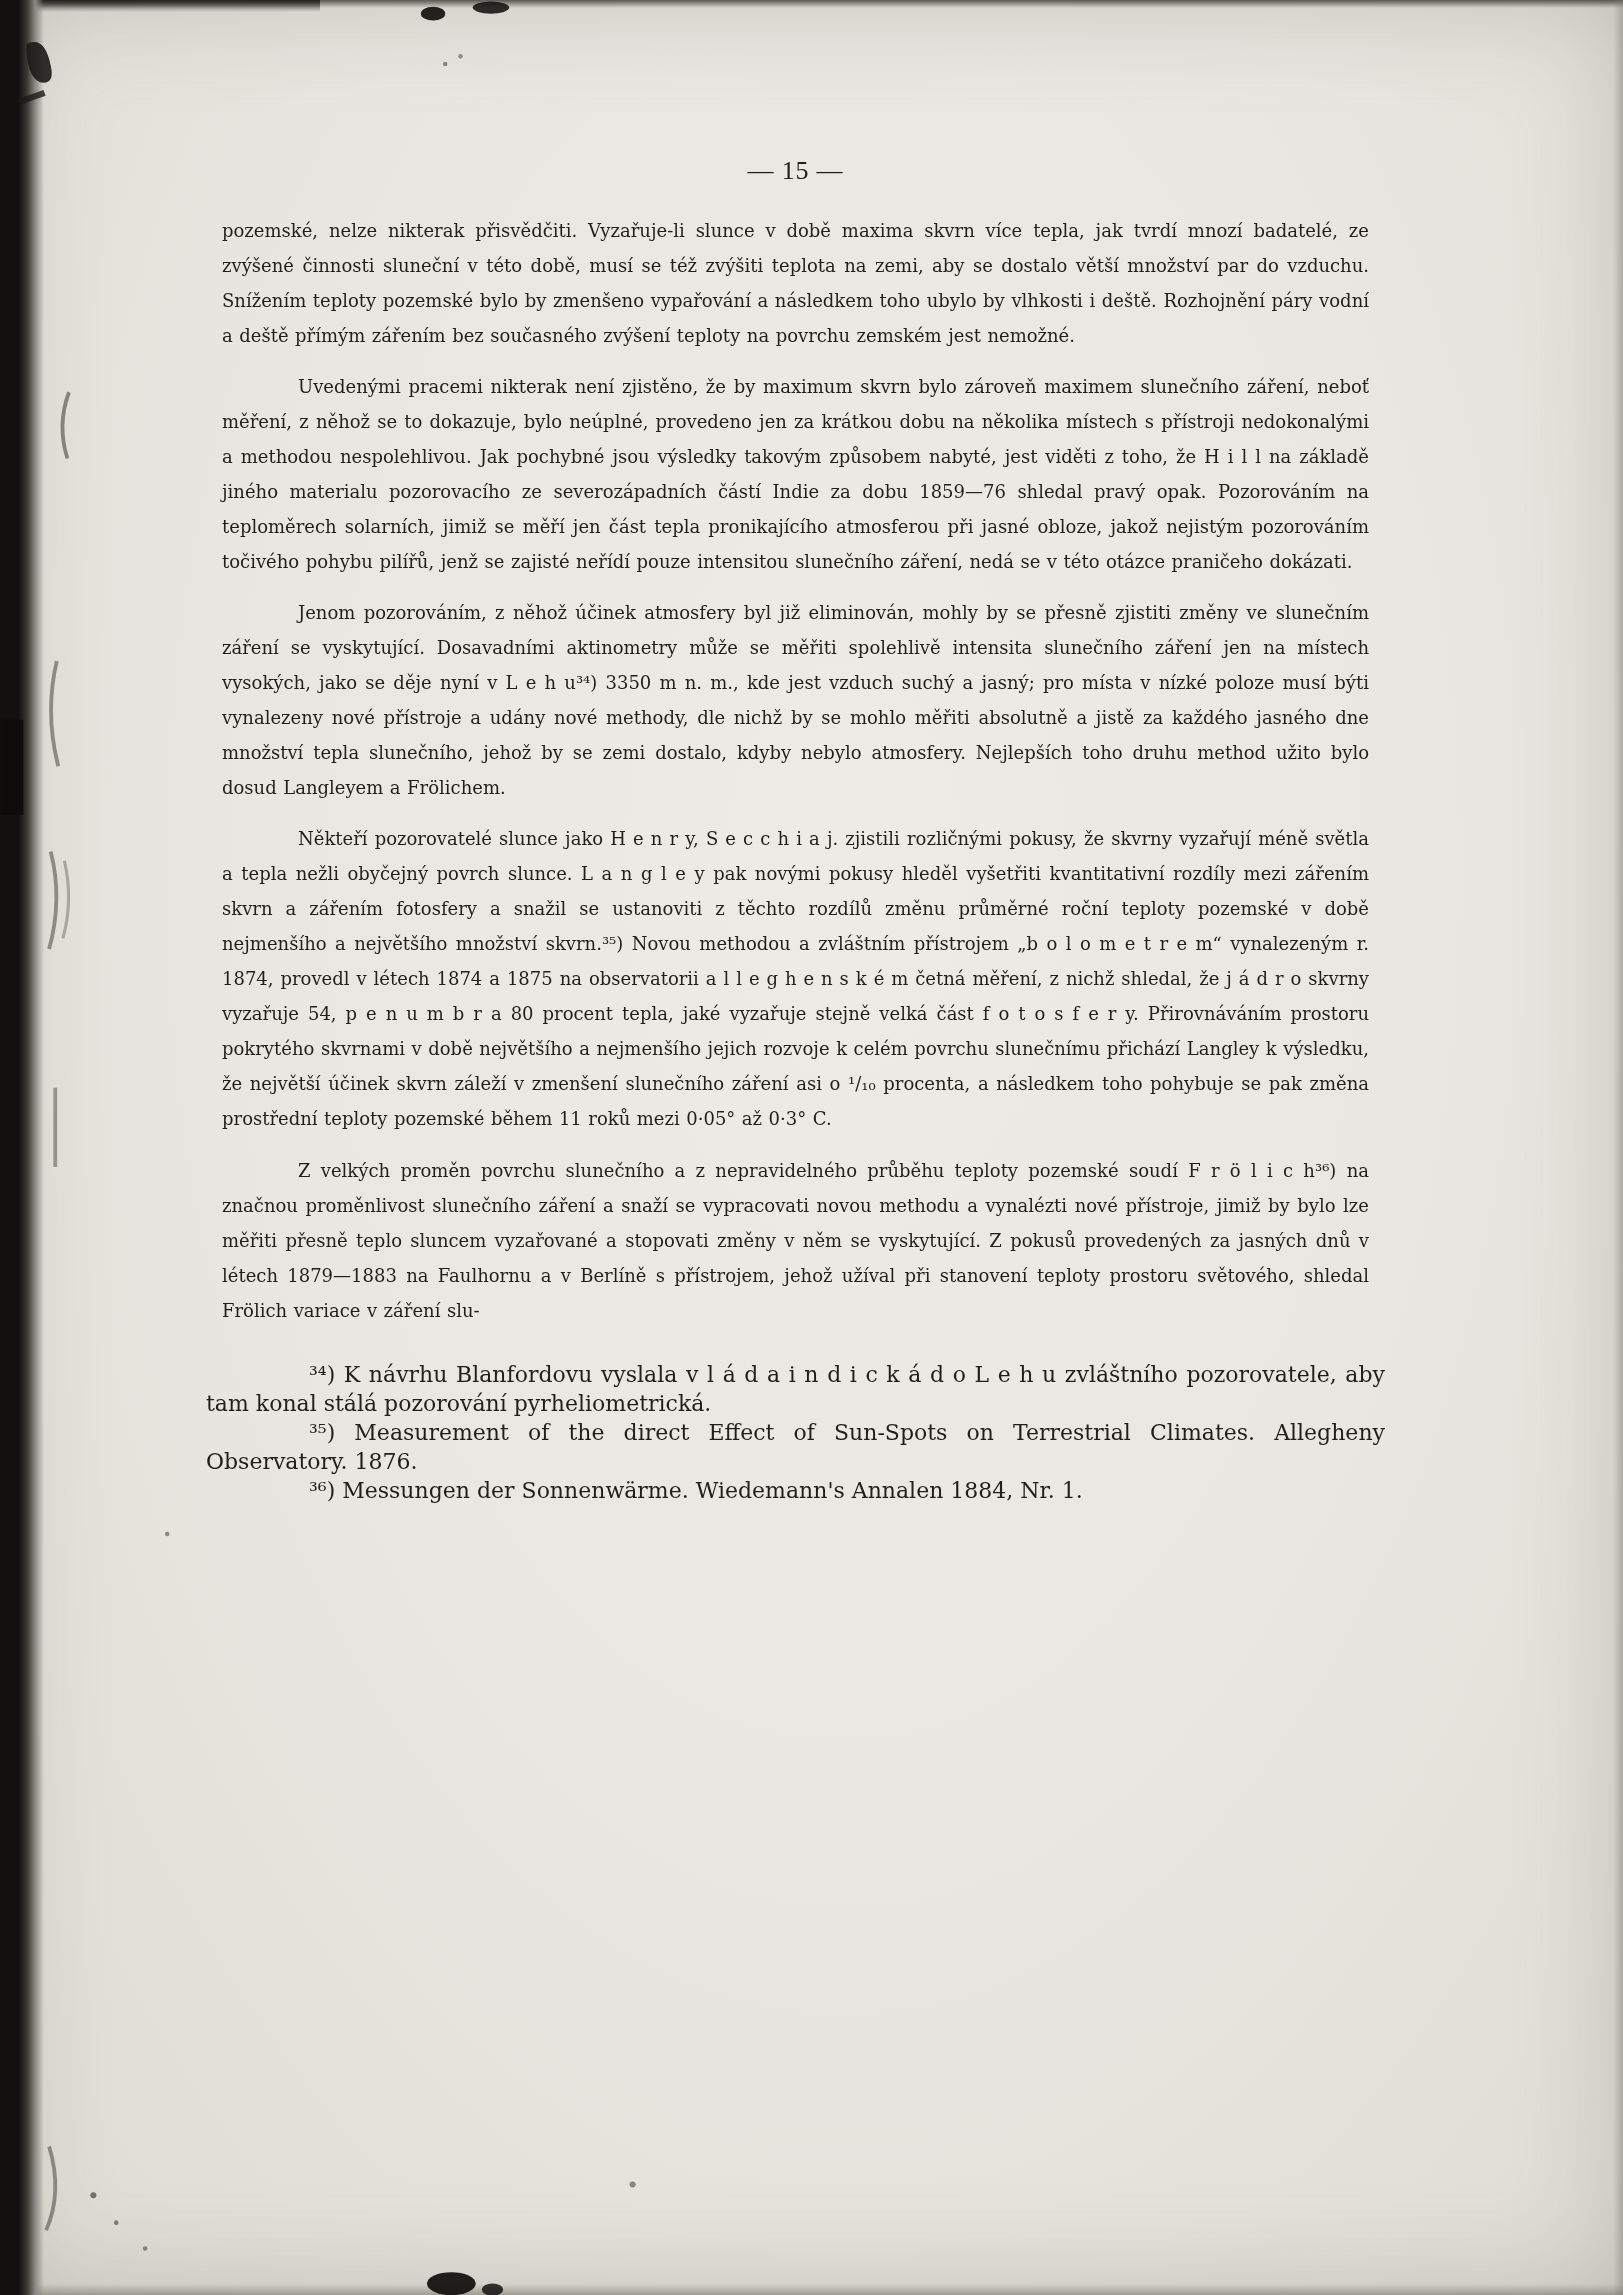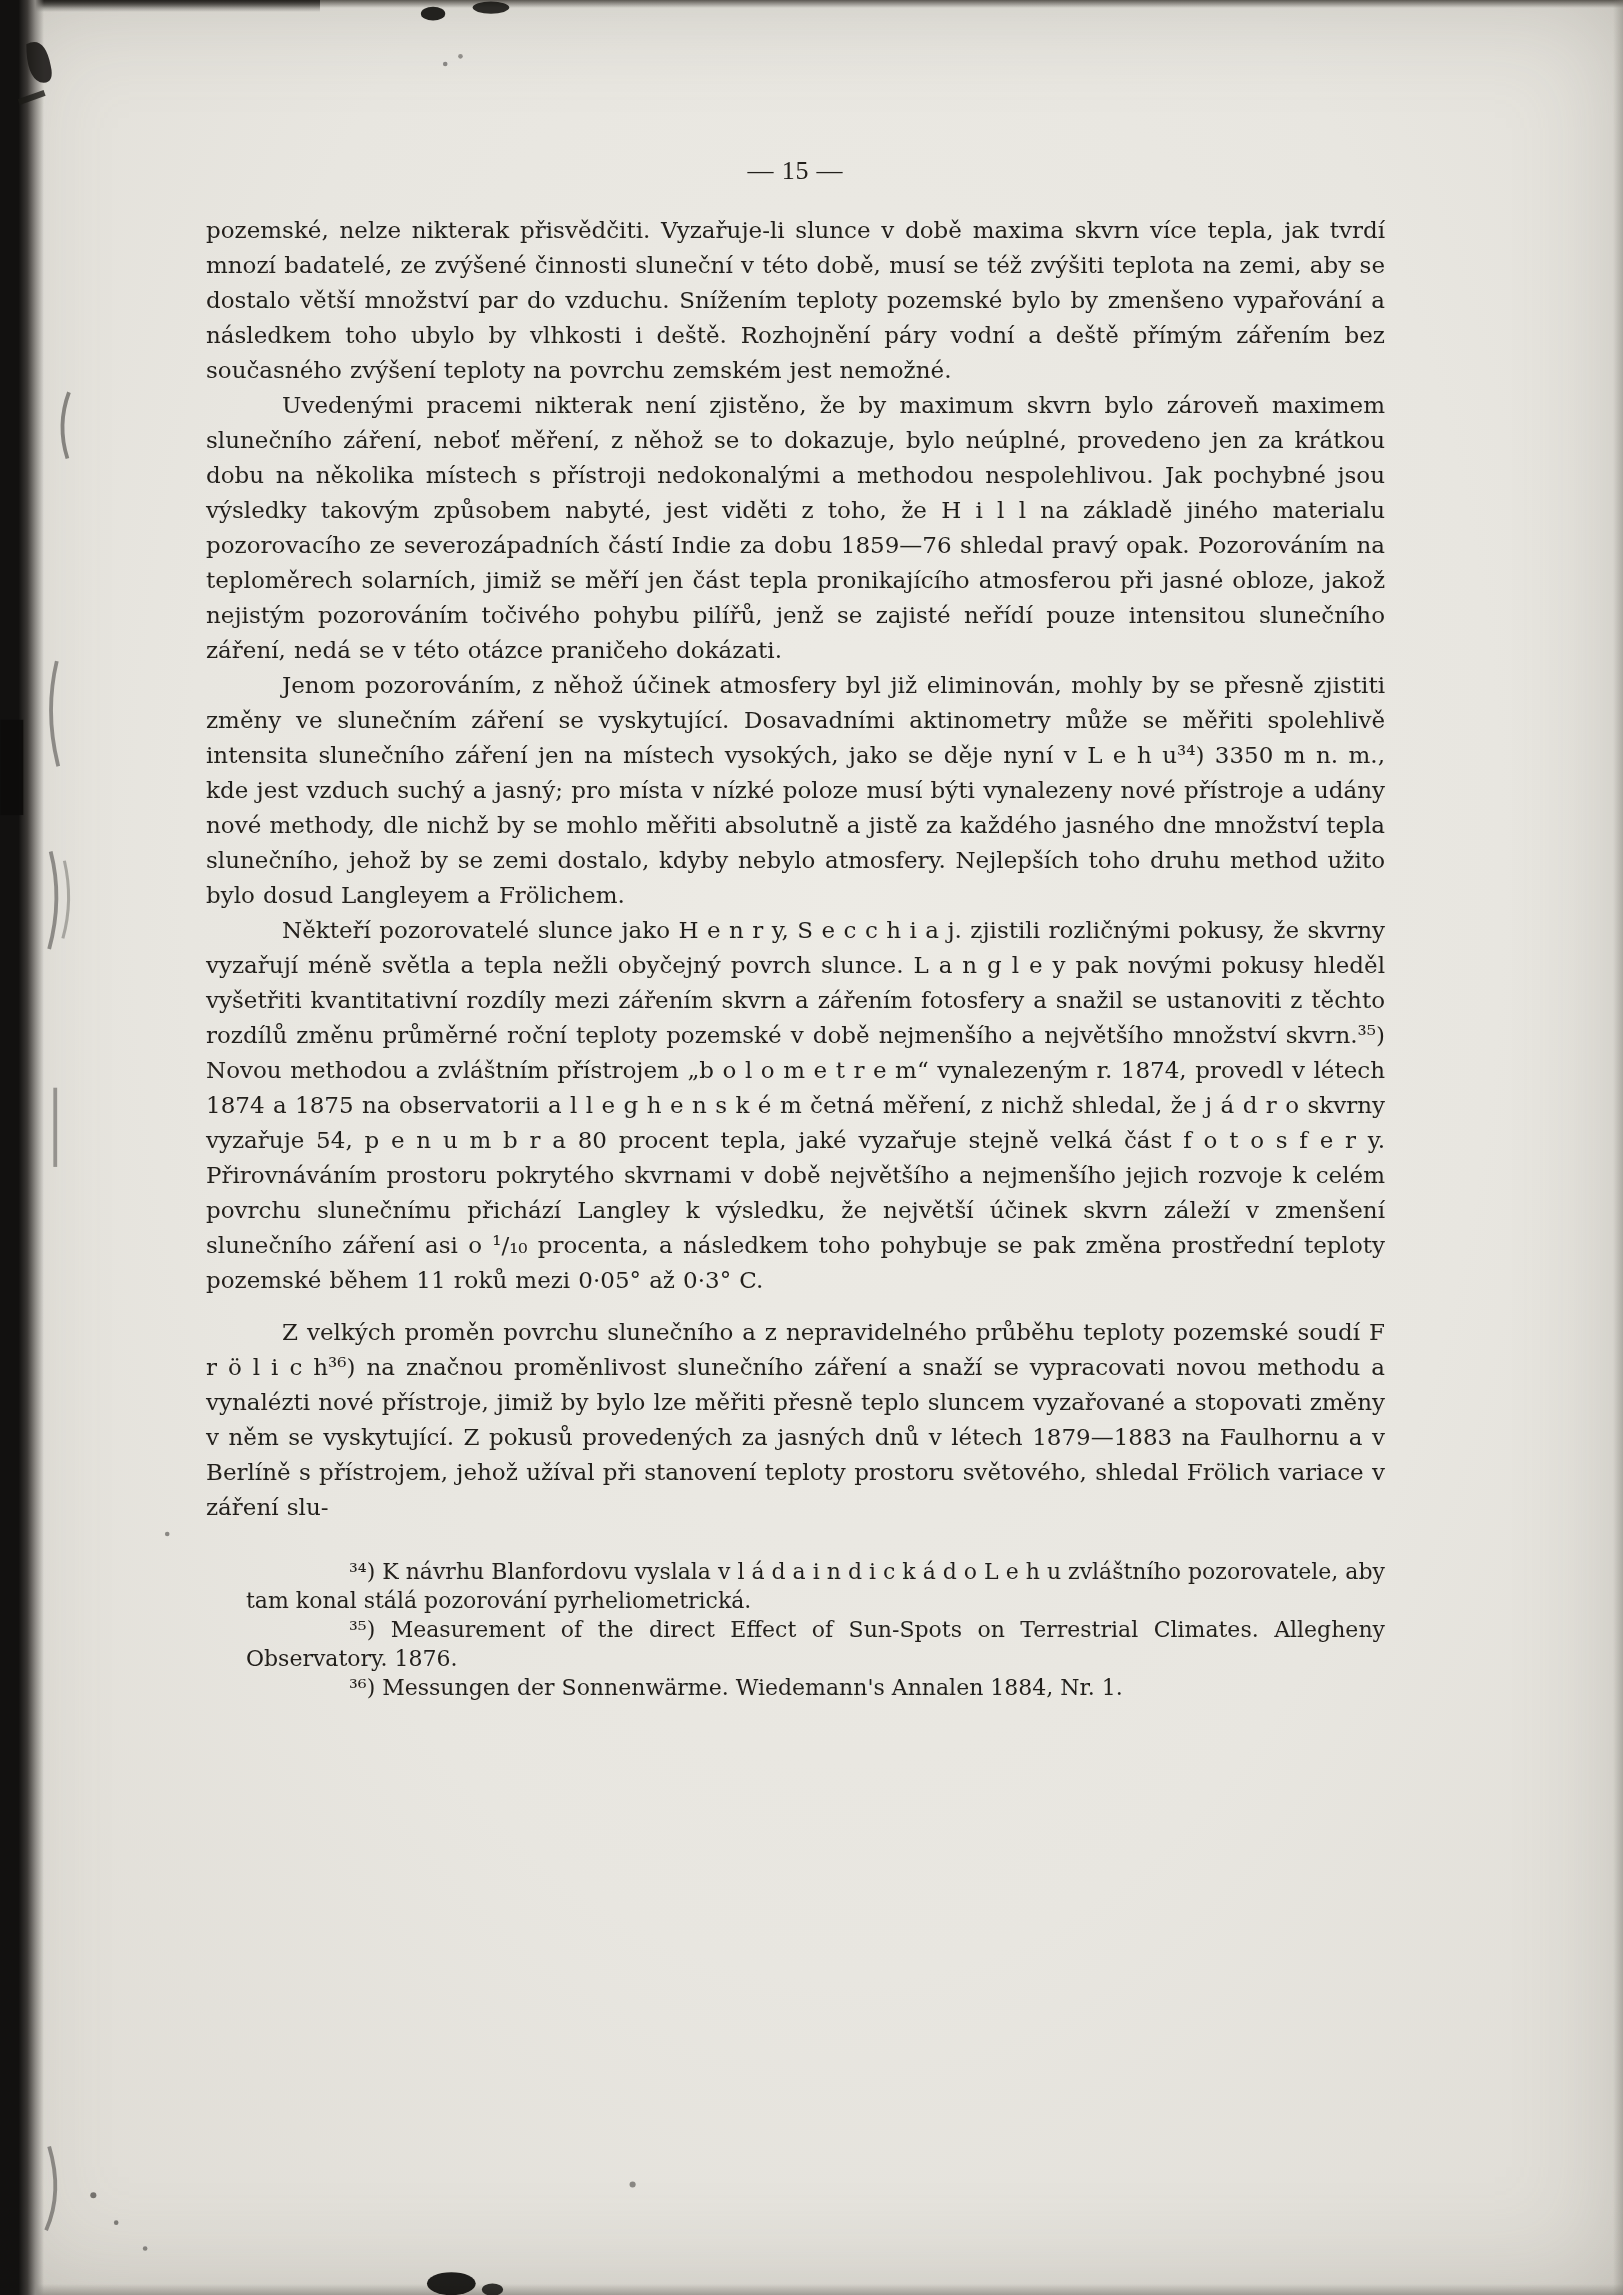--- a/index.html
+++ b/index.html
@@ -47,32 +47,31 @@
     z-index: 2;
   }
   .page-number {
     text-align: center;
     font-size: 26px;
     letter-spacing: 0.8px;
     margin: 0 0 27.4px 0;
     font-family: Liberation Serif, serif;
   }
   .body-par {
-    margin: 0;
-    font-size: 23px;
+    margin: 16px;
+    font-size: 18px;
     line-height: 35px;
     text-align: justify;
     text-indent: 76px;
     word-spacing: 0.8px;
   }
   .body-par.first { text-indent: 0; }
   .body-par.gap-before { margin-top: 17px; }
   .footnotes {
     margin-top: 32px;
-    margin-left: 40px;
   }
   .footnote {
     margin: 0;
     font-size: 22px;
     line-height: 29px;
     text-align: justify;
     text-indent: 103px;
   }
 </style>
 </head>

